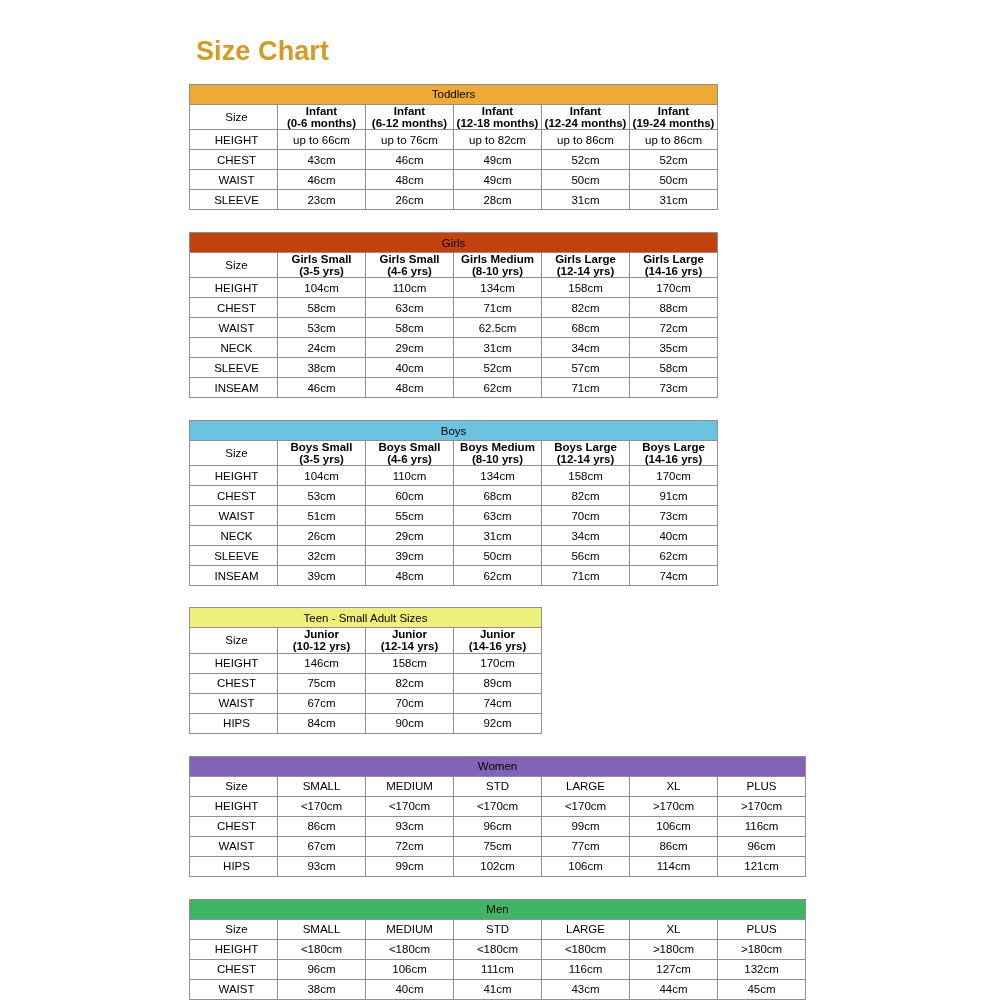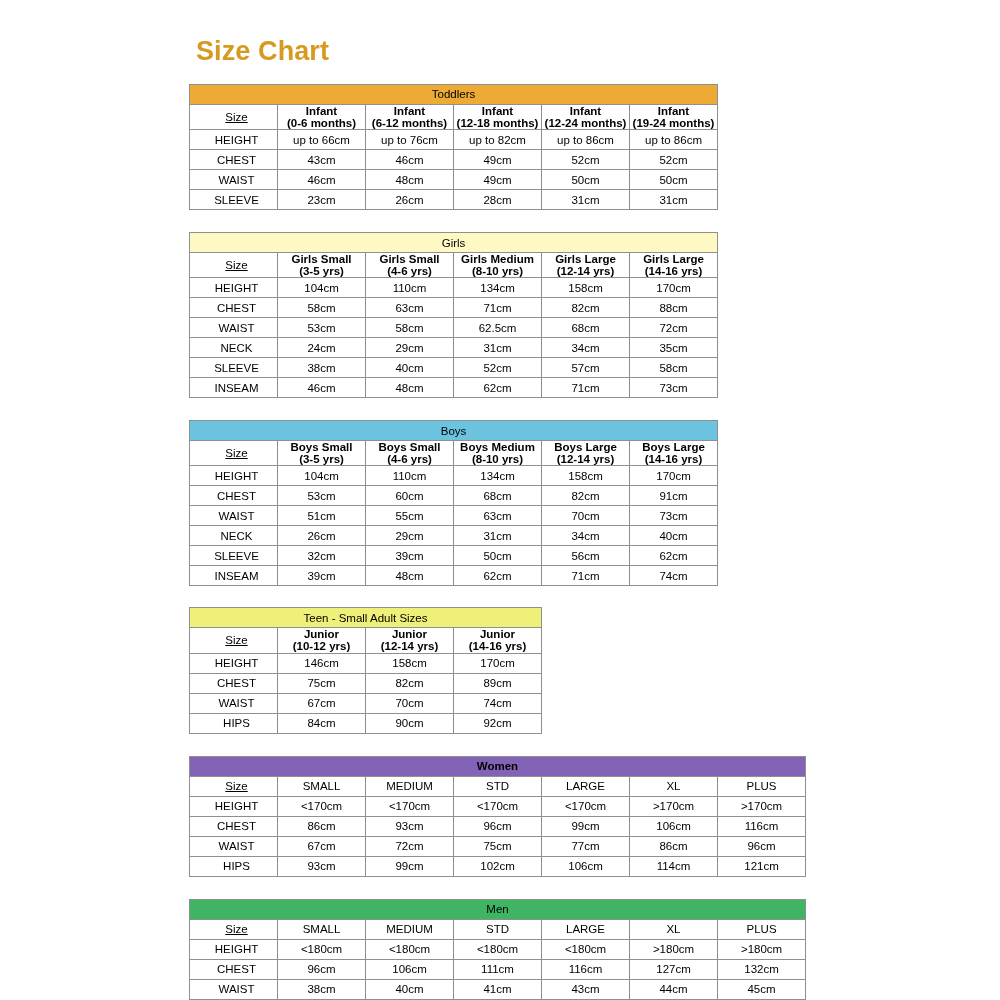--- a/index.html
+++ b/index.html
@@ -80,21 +80,20 @@
     text-align: left;
     padding-left: 6px !important;
     font-size: 12px;
     margin-top: 21px;
   }
   .size-head {
     font-weight: bold;
     text-align: left;
     padding-left: 6px !important;
     font-size: 11.5px;
-    text-decoration: underline;
   }
 </style>
 </head>
 <body>
 
 <div class="page">
   <div class="page-title">Size Chart</div>
 
   <div class="tables-area" id="tables-area">
       <table class="size-table" style="width: 528px;">
@@ -172,21 +171,21 @@
         <colgroup>
           <col style="width: 88px;">
           <col style="width: 88px;">
           <col style="width: 88px;">
           <col style="width: 88px;">
           <col style="width: 88px;">
           <col style="width: 88px;">
         </colgroup>
         <tbody>
           <tr>
-            <td class="band-cell" colspan="6" style="background: #fef9c3;">Girls</td>
+            <td class="band-cell" colspan="6" style="background: #c2410c;">Girls</td>
           </tr>
           <tr>
             <td class="col-head size-head">Size</td>
             <td class="col-head">
               <span class="sub">Girls Small</span>
               <span class="sub">(3-5 yrs)</span>
             </td>
             <td class="col-head">
               <span class="sub">Girls Small</span>
               <span class="sub">(4-6 yrs)</span>
@@ -400,21 +399,21 @@
           <col style="width: 88px;">
           <col style="width: 88px;">
           <col style="width: 88px;">
           <col style="width: 88px;">
           <col style="width: 88px;">
           <col style="width: 88px;">
           <col style="width: 88px;">
         </colgroup>
         <tbody>
           <tr>
-            <td class="band-cell" colspan="7" style="background: rgb(131, 99, 184); font-weight: bold;">Women</td>
+            <td class="band-cell" colspan="7" style="background: rgb(131, 99, 184);">Women</td>
           </tr>
           <tr>
             <td class="col-head size-head">Size</td>
             <td class="col-head">SMALL</td>
             <td class="col-head">MEDIUM</td>
             <td class="col-head">STD</td>
             <td class="col-head">LARGE</td>
             <td class="col-head">XL</td>
             <td class="col-head">PLUS</td>
           </tr>

